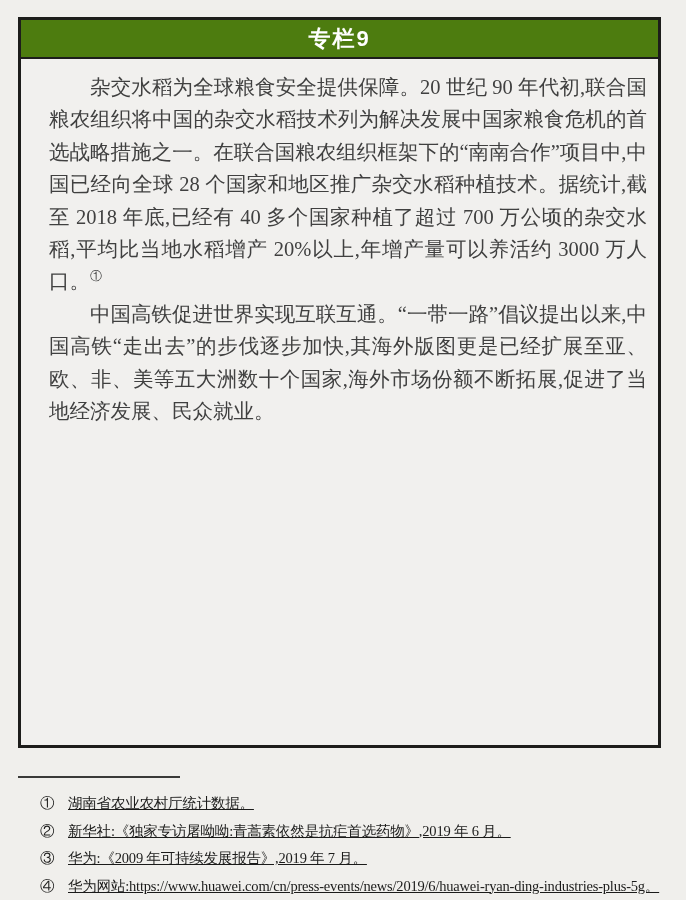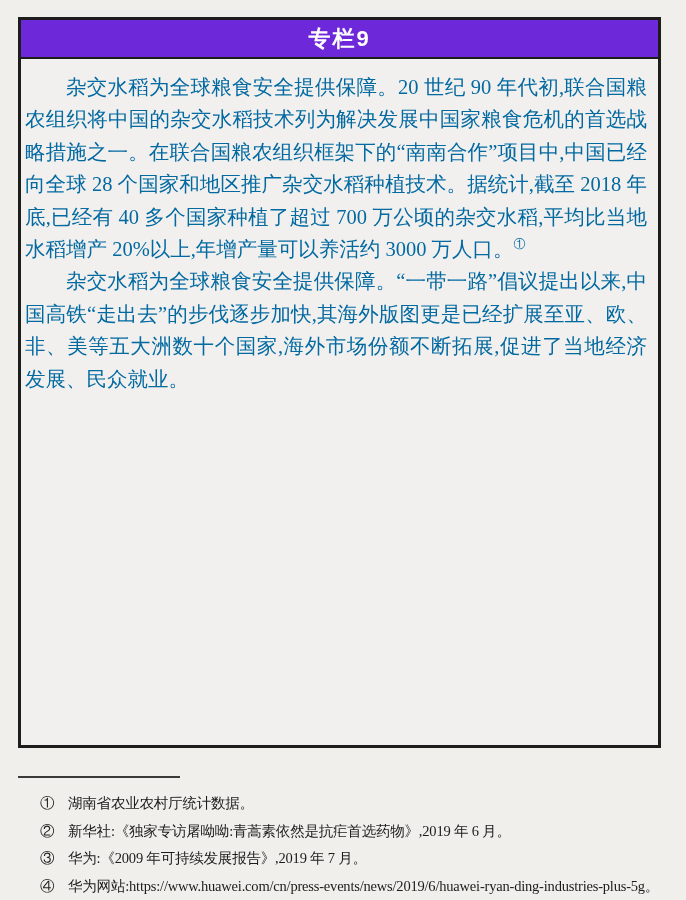--- a/index.html
+++ b/index.html
@@ -25,38 +25,38 @@
     left: 18px;
     top: 17px;
     width: 643px;
     height: 731px;
     box-sizing: border-box;
     border: 3px solid #1d1d1b;
     background: #f1f0ee;
   }
   .box-header {
     height: 37px;
-    background: #6d28d9;
+    background: #4d7c0f;
     border-bottom: 2px solid #1d1d1b;
     display: flex;
     align-items: center;
     justify-content: center;
     gap: 16px;
     color: #ffffff;
     font-family: "Liberation Sans", "DejaVu Sans", sans-serif;
     font-weight: bold;
     font-size: 22px;
     letter-spacing: 2px;
   }
   .box-body {
-    padding: 12px 11px 0 4px;
+    padding: 12px 11px 0 28px;
     font-size: 20.5px;
     line-height: 32.4px;
     text-align: justify;
-    color: #0369a1;
+    color: #404040;
   }
   .box-body p {
     margin: 0;
     text-indent: 2em;
   }
   sup.fnref {
     font-size: 12px;
     line-height: 0;
     vertical-align: super;
   }
@@ -81,35 +81,36 @@
     line-height: 27.5px;
     letter-spacing: -0.2px;
   }
   .fn-marker {
     flex: none;
     width: 16px;
   }
   .fn-text {
     flex: 1;
     min-width: 0;
+    text-decoration: underline;
   }
 </style>
 </head>
 <body>
 
 <div class="page">
 
   <div class="box">
     <div class="box-header">
       <span>专栏9</span>
     </div>
     <div class="box-body">
 
     <p>杂交水稻为全球粮食安全提供保障。20 世纪 90 年代初,联合国粮农组织将中国的杂交水稻技术列为解决发展中国家粮食危机的首选战略措施之一。在联合国粮农组织框架下的“南南合作”项目中,中国已经向全球 28 个国家和地区推广杂交水稻种植技术。据统计,截至 2018 年底,已经有 40 多个国家种植了超过 700 万公顷的杂交水稻,平均比当地水稻增产 20%以上,年增产量可以养活约 3000 万人口。<sup class="fnref">①</sup></p>
-        <p>杂交水稻为全球粮食安全提供保障。“一带一路”倡议提出以来,中国高铁“走出去”的步伐逐步加快,其海外版图更是已经扩展至亚、欧、非、美等五大洲数十个国家,海外市场份额不断拓展,促进了当地经济发展、民众就业。</p>
+        <p>中国高铁促进世界实现互联互通。“一带一路”倡议提出以来,中国高铁“走出去”的步伐逐步加快,其海外版图更是已经扩展至亚、欧、非、美等五大洲数十个国家,海外市场份额不断拓展,促进了当地经济发展、民众就业。</p>
       </div>
   </div>
 
   <div class="footnotes">
     <div class="fn-rule"></div>
     <div>
 
     <div class="fn-item">
           <span class="fn-marker">①</span>
           <span class="fn-text">湖南省农业农村厅统计数据。</span>

